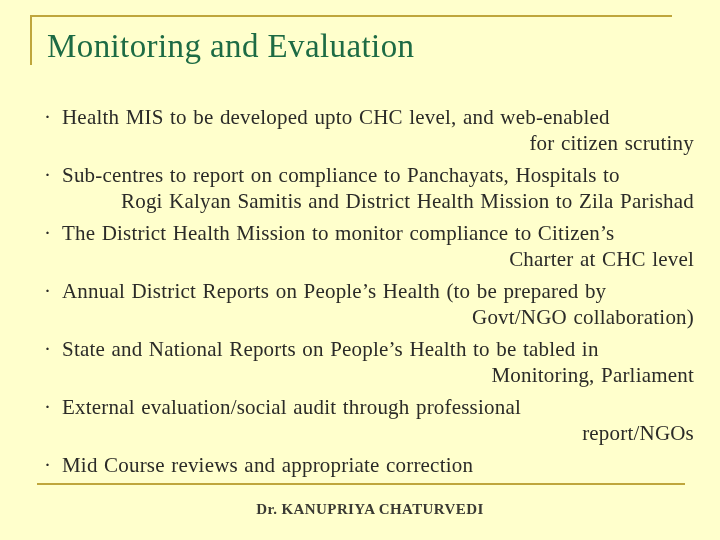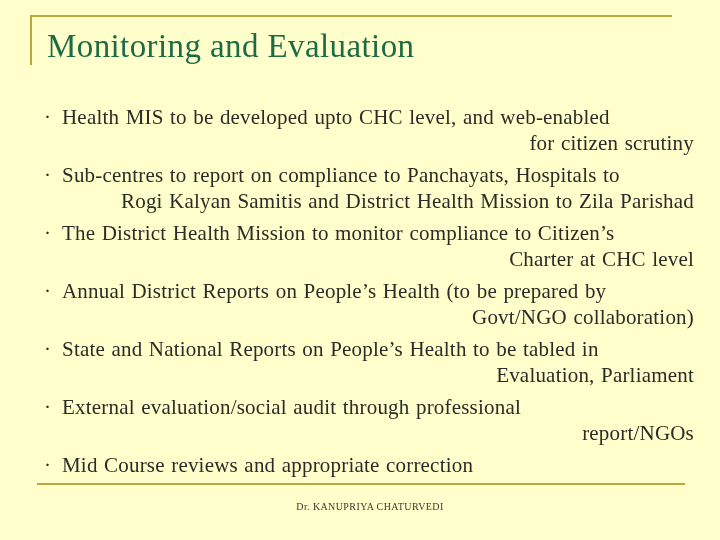--- a/index.html
+++ b/index.html
@@ -44,24 +44,25 @@
   .bullet .lines { flex: 1; min-width: 0; font-family: Liberation Serif, serif; }
   .bullet .line { display: block; white-space: nowrap; }
   .bullet .line.cont { padding-left: 10px; text-align: right; }
   .footer {
     position: absolute;
     left: 0; top: 501px;
     width: 720px;
     box-sizing: border-box;
     padding-left: 20px;
     text-align: center;
-    font-size: 10px;
+    font-size: 15px;
     letter-spacing: 0.4px;
     color: #3A3A33;
     white-space: nowrap;
+    font-weight: bold;
   }
 </style>
 </head>
 <body>
 
 <div class="slide">
 
   <div class="rule rule-top"></div>
   <div class="rule rule-left"></div>
 
@@ -98,21 +99,21 @@
       <span class="lines">
         <span class="line">Annual District Reports on People’s Health (to be prepared by</span>
         <span class="line cont">Govt/NGO collaboration)</span>
       </span>
     </div>
 
     <div class="bullet">
       <span class="dot">·</span>
       <span class="lines">
         <span class="line">State and National Reports on People’s Health to be tabled in</span>
-        <span class="line cont">Evaluation, Parliament</span>
+        <span class="line cont">Monitoring, Parliament</span>
       </span>
     </div>
 
     <div class="bullet">
       <span class="dot">·</span>
       <span class="lines">
         <span class="line">External evaluation/social audit through professional</span>
         <span class="line cont">report/NGOs</span>
       </span>
     </div>

